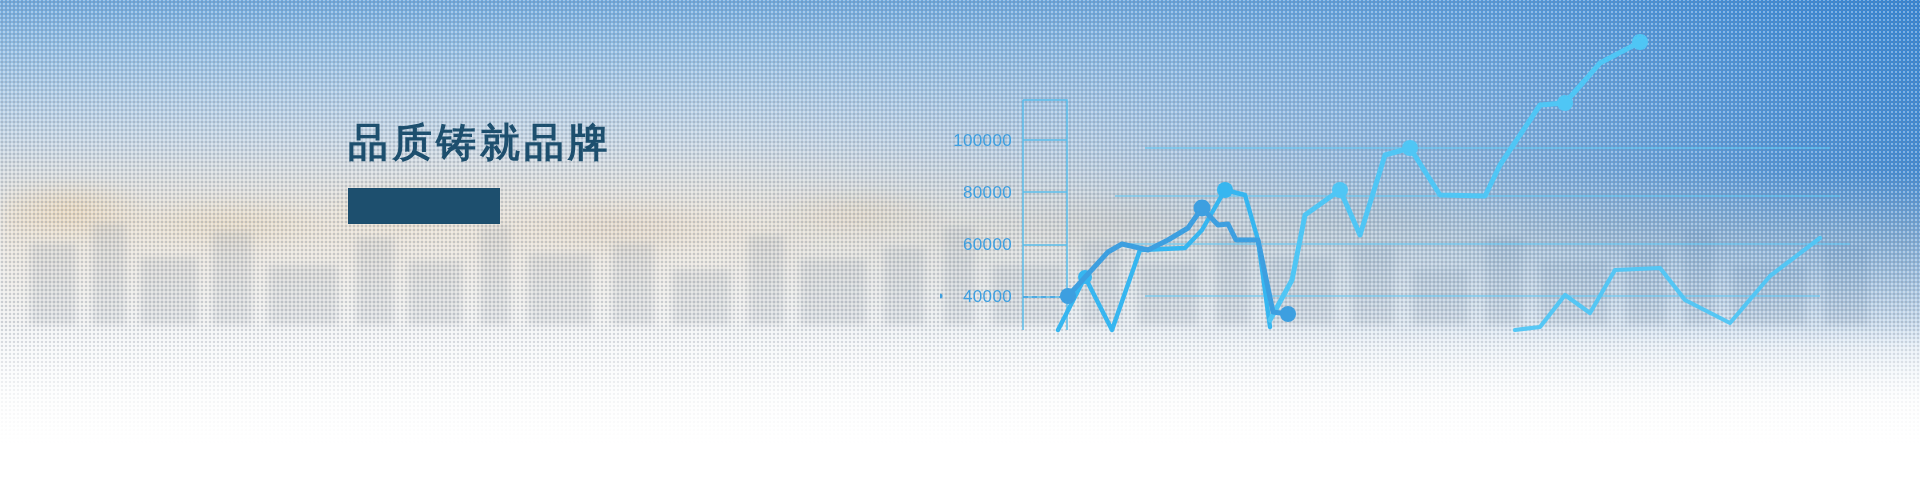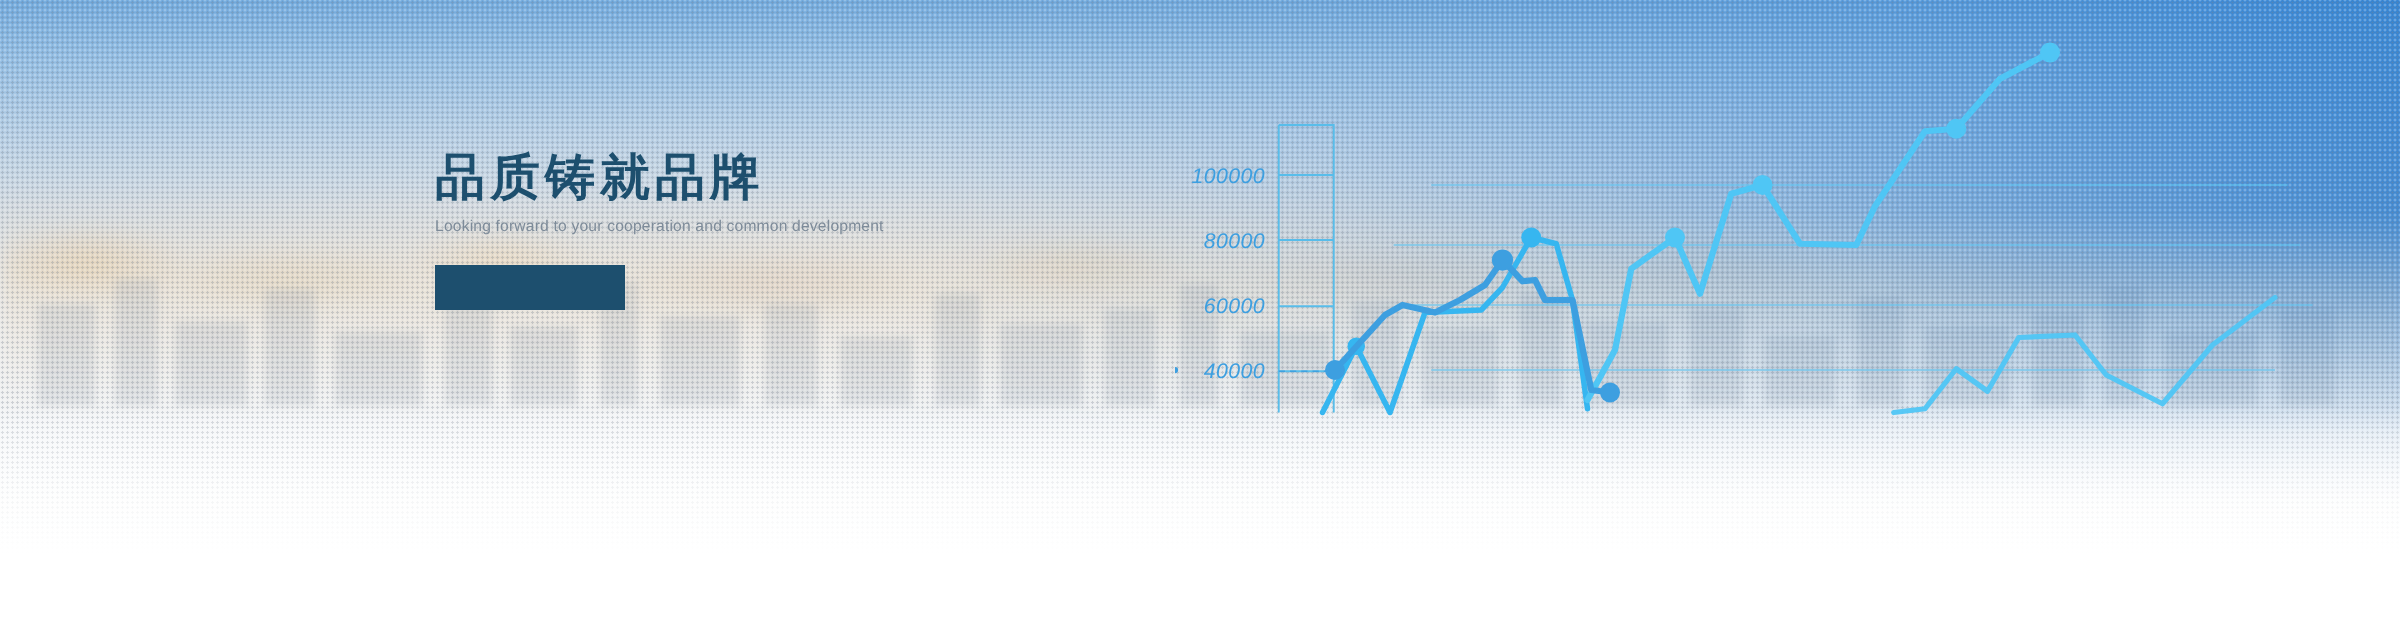--- a/index.html
+++ b/index.html
@@ -123,21 +123,21 @@
     padding:0;
     font-size:14px;
     color:#ffffff;
     letter-spacing:.08em;
     text-align:center;
     line-height:36px;
   }
 
   
   .chart{
-    position:absolute;left:940px;top:0;width:980px;height:430px;font-style:italic;
+    position:absolute;left:940px;top:0;width:980px;height:430px;
   }
   .chart svg{display:block;width:980px;height:430px;}
   .ytick{
     font-family:"Liberation Sans","DejaVu Sans",sans-serif;
     font-size:17px;
     fill:#3d9fe0;
     letter-spacing:.02em;
   }
 </style>
 </head>
@@ -181,21 +181,20 @@
     </g>
   </svg>
 
   <div class="bg-blue-right"></div>
   <div class="bg-dots"></div>
   <div class="bg-dots2"></div>
   <div class="bg-bottomfade"></div>
 
   <div class="copy">
     <h1 class="headline">品质铸就品牌</h1>
-    <p class="engline">Looking forward to your cooperation and common development</p>
     <button class="cta"></button>
   </div>
 
   <div class="chart">
     <svg viewBox="0 0 980 430" preserveAspectRatio="none" aria-hidden="true">
       <defs>
         <clipPath id="plotclip">
             <rect x="0" y="0" width="980" height="430"></rect>
           </clipPath>
       </defs>

